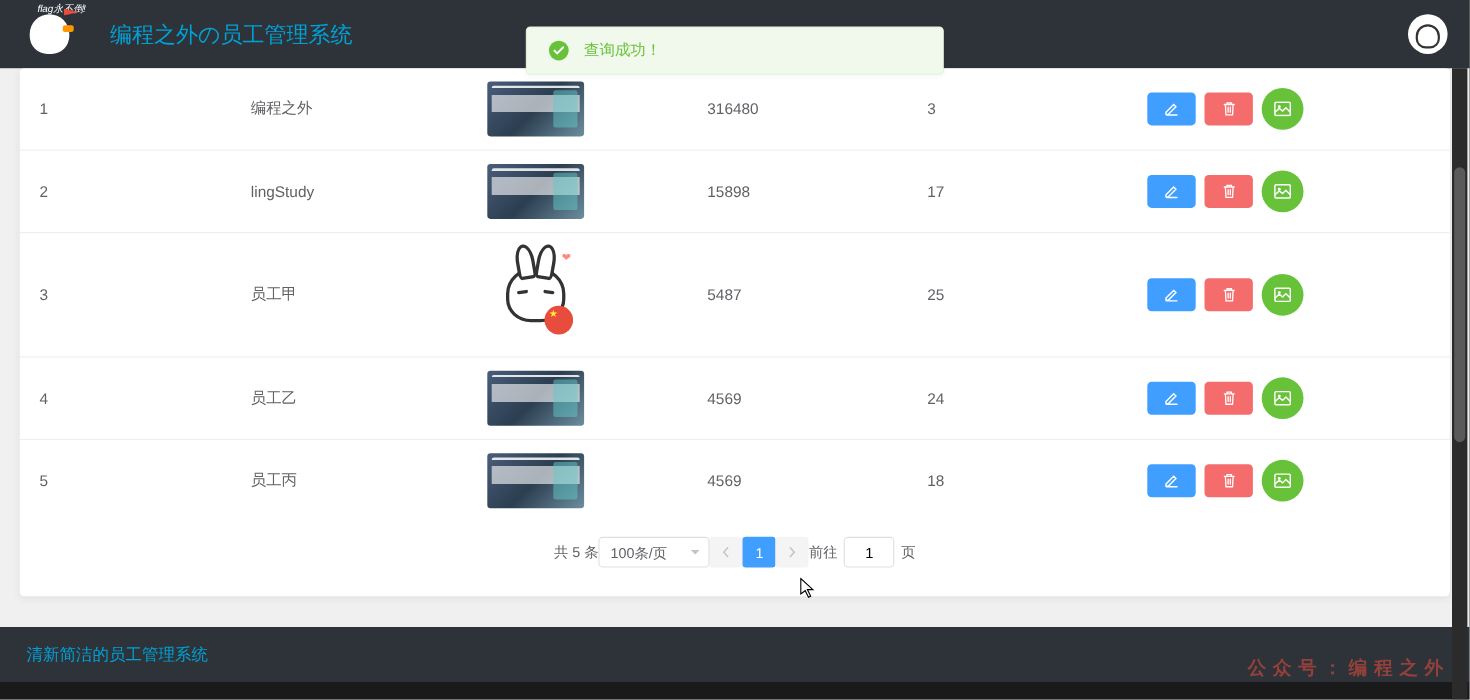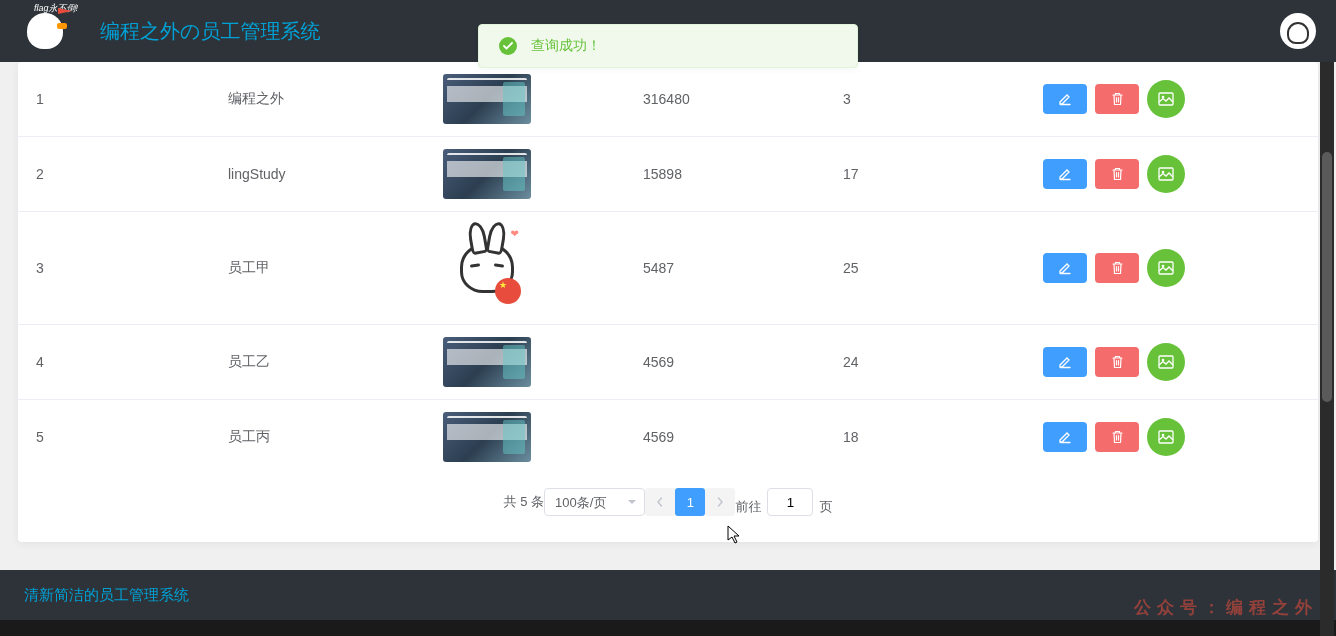--- a/index.html
+++ b/index.html
@@ -53,21 +53,21 @@
     .btn-red { background: #f56c6c; }
     .btn-green { background: #67c23a; }
     
     .pagination { display: flex; align-items: center; justify-content: center; gap: 0; padding: 14px 0 26px; color: #606266; font-size: 13px; }
     .page-select { border: 1px solid #dcdfe6; border-radius: 4px; padding: 0 38px 0 10px; height: 28px; line-height: 28px; background: #fff; position: relative; cursor: pointer; min-width: 88px; }
     .page-select::after { content: ''; position: absolute; right: 8px; top: 11px; border: 4px solid transparent; border-top-color: #c0c4cc; }
     .page-btn { width: 30px; height: 28px; border-radius: 3px; background: #f4f4f5; display: inline-flex; align-items: center; justify-content: center; cursor: pointer; color: #606266; }
     .page-btn.disabled { color: #c0c4cc; cursor: not-allowed; }
     .page-btn.active { background: #409eff; color: #fff; }
     .page-input { width: 46px; height: 28px; border: 1px solid #dcdfe6; border-radius: 4px; text-align: center; margin: 0 6px; outline: none; }
-    .jump-group { display: flex; align-items: flex-end; gap: 0px; }
+    .jump-group { display: flex; align-items: center; gap: 0px; }
     
     .toast { position: absolute; top: 24px; left: 50%; transform: translateX(-50%); background: #f0f9eb; border: 1px solid #e1f3d8; border-radius: 4px; height: 44px; min-width: 380px; display: flex; align-items: center; padding: 0 20px; gap: 14px; z-index: 100; box-shadow: 0 2px 6px rgba(0,0,0,0.04); }
     .toast-icon { width: 18px; height: 18px; background: #67c23a; border-radius: 50%; display: flex; align-items: center; justify-content: center; color: #fff; }
     .toast-text { color: #67c23a; font-size: 14px; }
     
     .footer { position: absolute; left: 0; right: 0; bottom: 16px; background: #2d3339; height: 50px; display: flex; align-items: center; padding: 0 24px; }
     .footer-text { color: #00a1d6; font-size: 15px; }
     .watermark { position: absolute; right: 18px; bottom: 17px; color: rgba(231, 76, 60, 0.55); font-size: 17px; letter-spacing: 6px; font-weight: 700; }
     
     .cursor-arrow { position: absolute; width: 14px; height: 20px; z-index: 200; pointer-events: none; }

